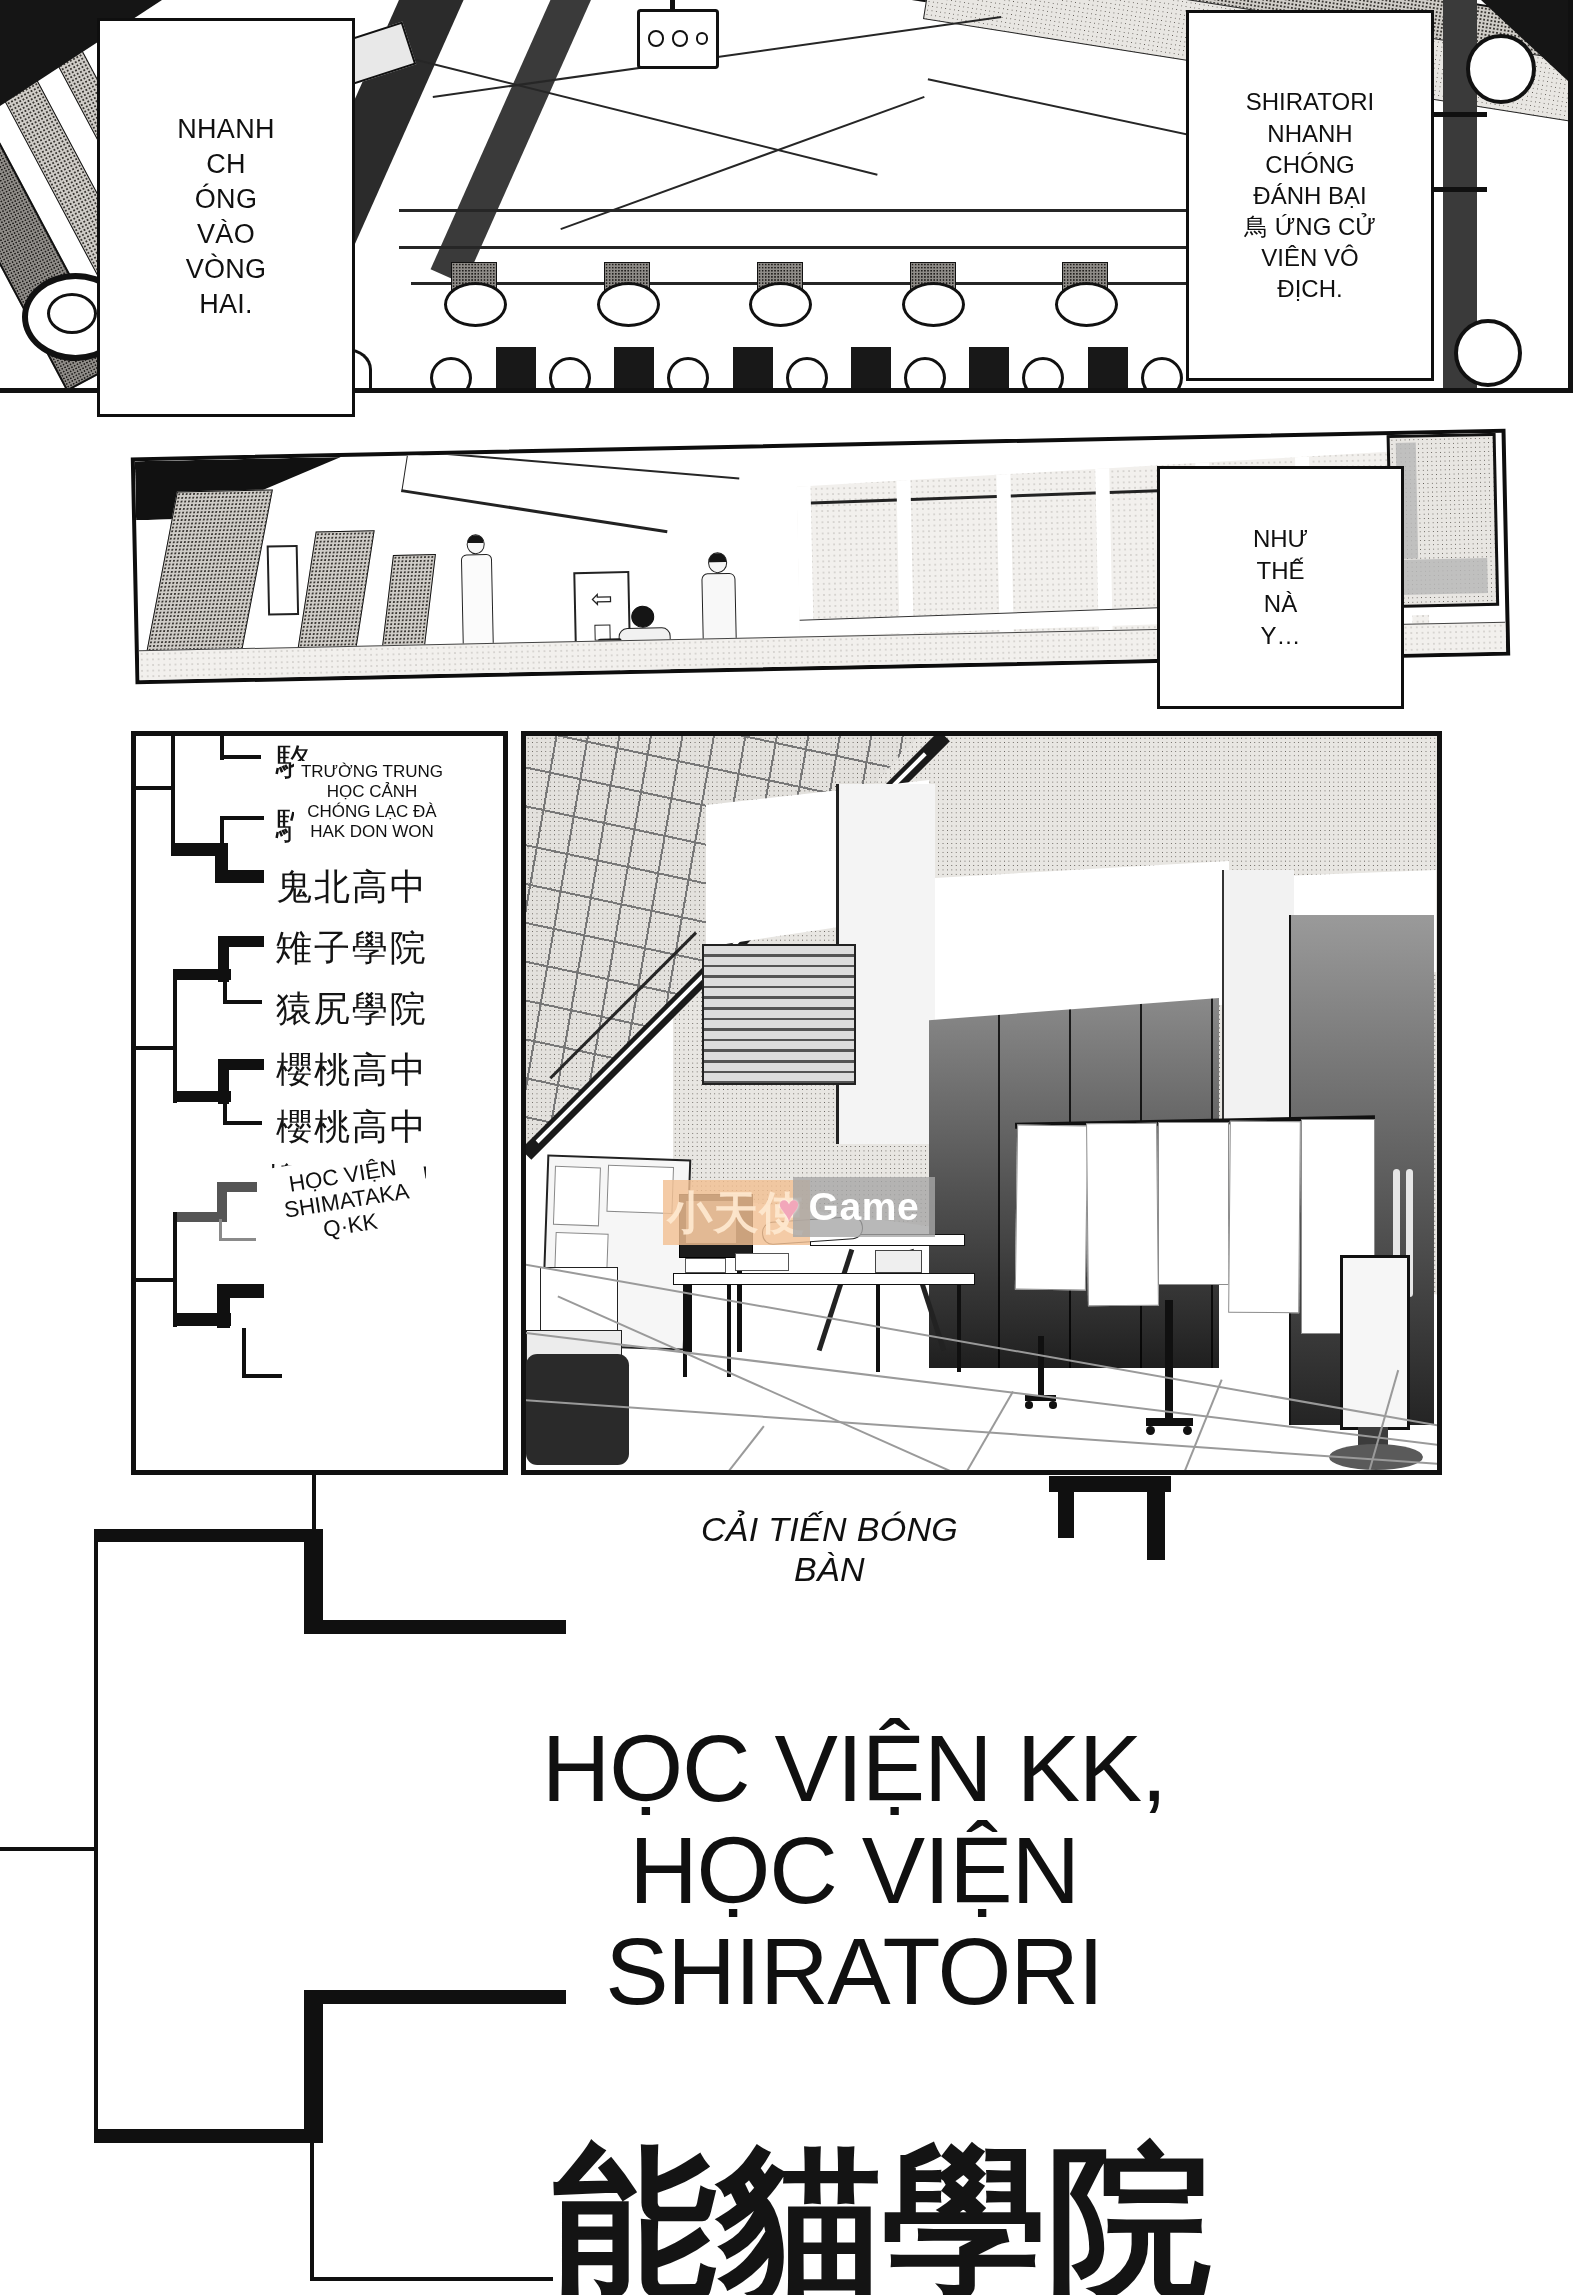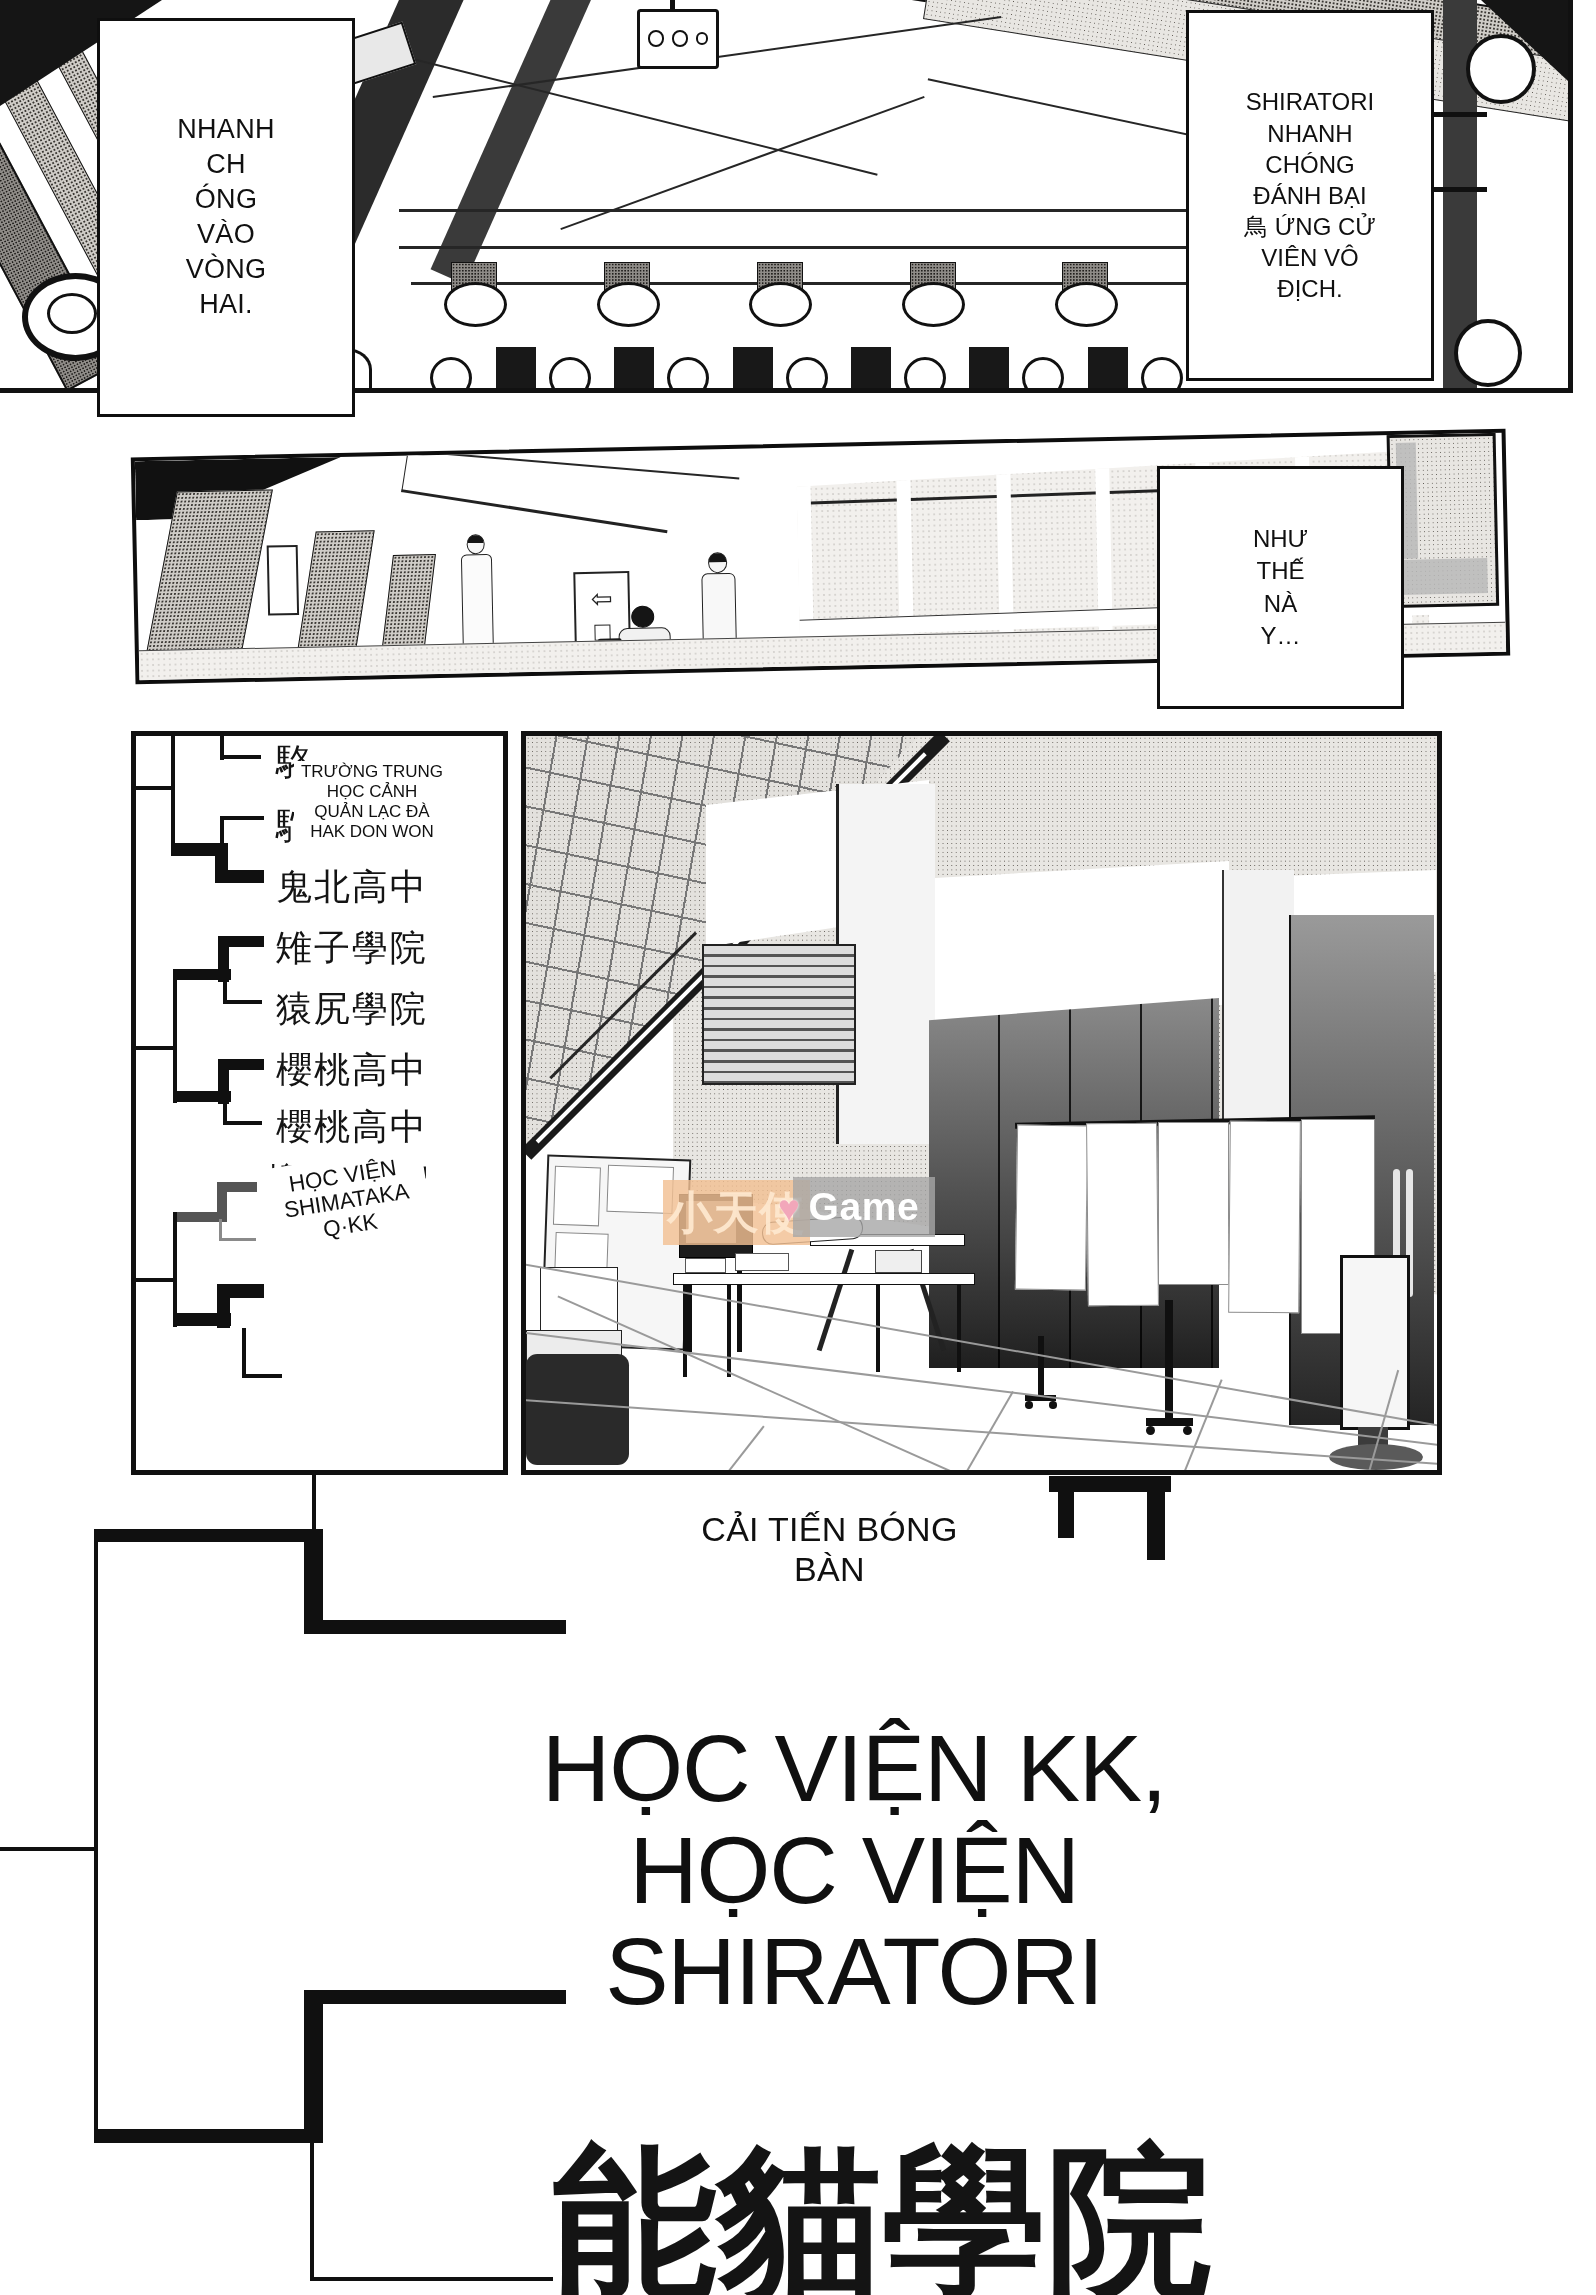--- a/index.html
+++ b/index.html
@@ -202,21 +202,21 @@
   <div class="cjk" style="left:276px;top:924px;font-size:36px;letter-spacing:1.9px;">雉子學院</div>
   <div class="cjk" style="left:276px;top:985px;font-size:36px;letter-spacing:1.9px;">猿尻學院</div>
   <div class="cjk" style="left:276px;top:1046px;font-size:36px;letter-spacing:1.9px;">櫻桃高中</div>
   <div class="cjk" style="left:276px;top:1103px;font-size:36px;letter-spacing:1.9px;">櫻桃高中</div>
   <div class="cjk" style="left:267px;top:1157px;font-size:32px;">嶋</div>
   <div class="cjk" style="left:400px;top:1155px;font-size:30px;">中</div>
 
   <div class="abs" style="left:294px;top:761px;width:156px;height:82px;background:#fff;display:flex;align-items:center;justify-content:center;">
     <div class="txt" style="position:static;font-size:17px;line-height:1.18;">TRƯỜNG TRUNG
 HỌC CẢNH
-QUẢN LẠC ĐÀ
+CHÓNG LẠC ĐÀ
 HAK DON WON</div>
   </div>
   <div class="abs" style="left:265px;top:1157px;width:163px;height:87px;background:#fff;transform:rotate(-9deg);display:flex;align-items:center;justify-content:center;">
     <div class="txt" style="position:static;font-size:22.4px;line-height:1.12;">HỌC VIỆN
 SHIMATAKA
 Q·KK</div>
   </div>
 
   <div class="panel tone-lt" style="left:521px;top:731px;width:921px;height:744px;border:5px solid #111;box-sizing:border-box;padding-left:47px;">
 
@@ -309,21 +309,21 @@
       <div class="abs" style="left:0;top:3.1px;width:147px;height:65px;background:rgba(242,191,146,.82);display:flex;align-items:center;justify-content:center;">
         <span style="font-size:45px;font-weight:bold;color:rgba(253,231,205,.95);font-family:'DejaVu Sans',sans-serif;letter-spacing:1.2px;">小天使</span>
       </div>
       <div class="abs" style="left:130px;top:0;width:142px;height:60px;background:rgba(166,166,166,.80);display:flex;align-items:center;justify-content:center;">
         <span style="font-size:39px;font-weight:bold;color:#fff;letter-spacing:0.6px;">Game</span>
       </div>
       <span class="abs" style="left:115px;top:11.2px;font-size:37px;color:#f2a7ba;text-shadow:0 0 2.5px #fff;">♥</span>
     </div>
   </div>
 
-  <div class="txt" style="left:577px;top:1509px;width:505px;font-size:34px;line-height:1.18;letter-spacing:0.3px;">CẢI TIẾN BÓNG
+  <div class="txt" style="left:577px;top:1509px;width:505px;font-size:34px;line-height:1.18;letter-spacing:0.3px;font-style:italic;">CẢI TIẾN BÓNG
 BÀN</div>
 
   <div class="sg" style="left:1049px;top:1476px;width:122px;height:16px;"></div>
   <div class="sg" style="left:1058px;top:1476px;width:16px;height:62px;"></div>
   <div class="sg" style="left:1147px;top:1476px;width:17.5px;height:84px;"></div>
 
   <div class="sg" style="left:94px;top:1529px;width:229px;height:12.5px;"></div>
   <div class="sg" style="left:304px;top:1529px;width:19.3px;height:103px;"></div>
   <div class="sg" style="left:304px;top:1620px;width:262px;height:13.7px;"></div>
   <div class="sg" style="left:94px;top:1529px;width:3.7px;height:614px;"></div>

